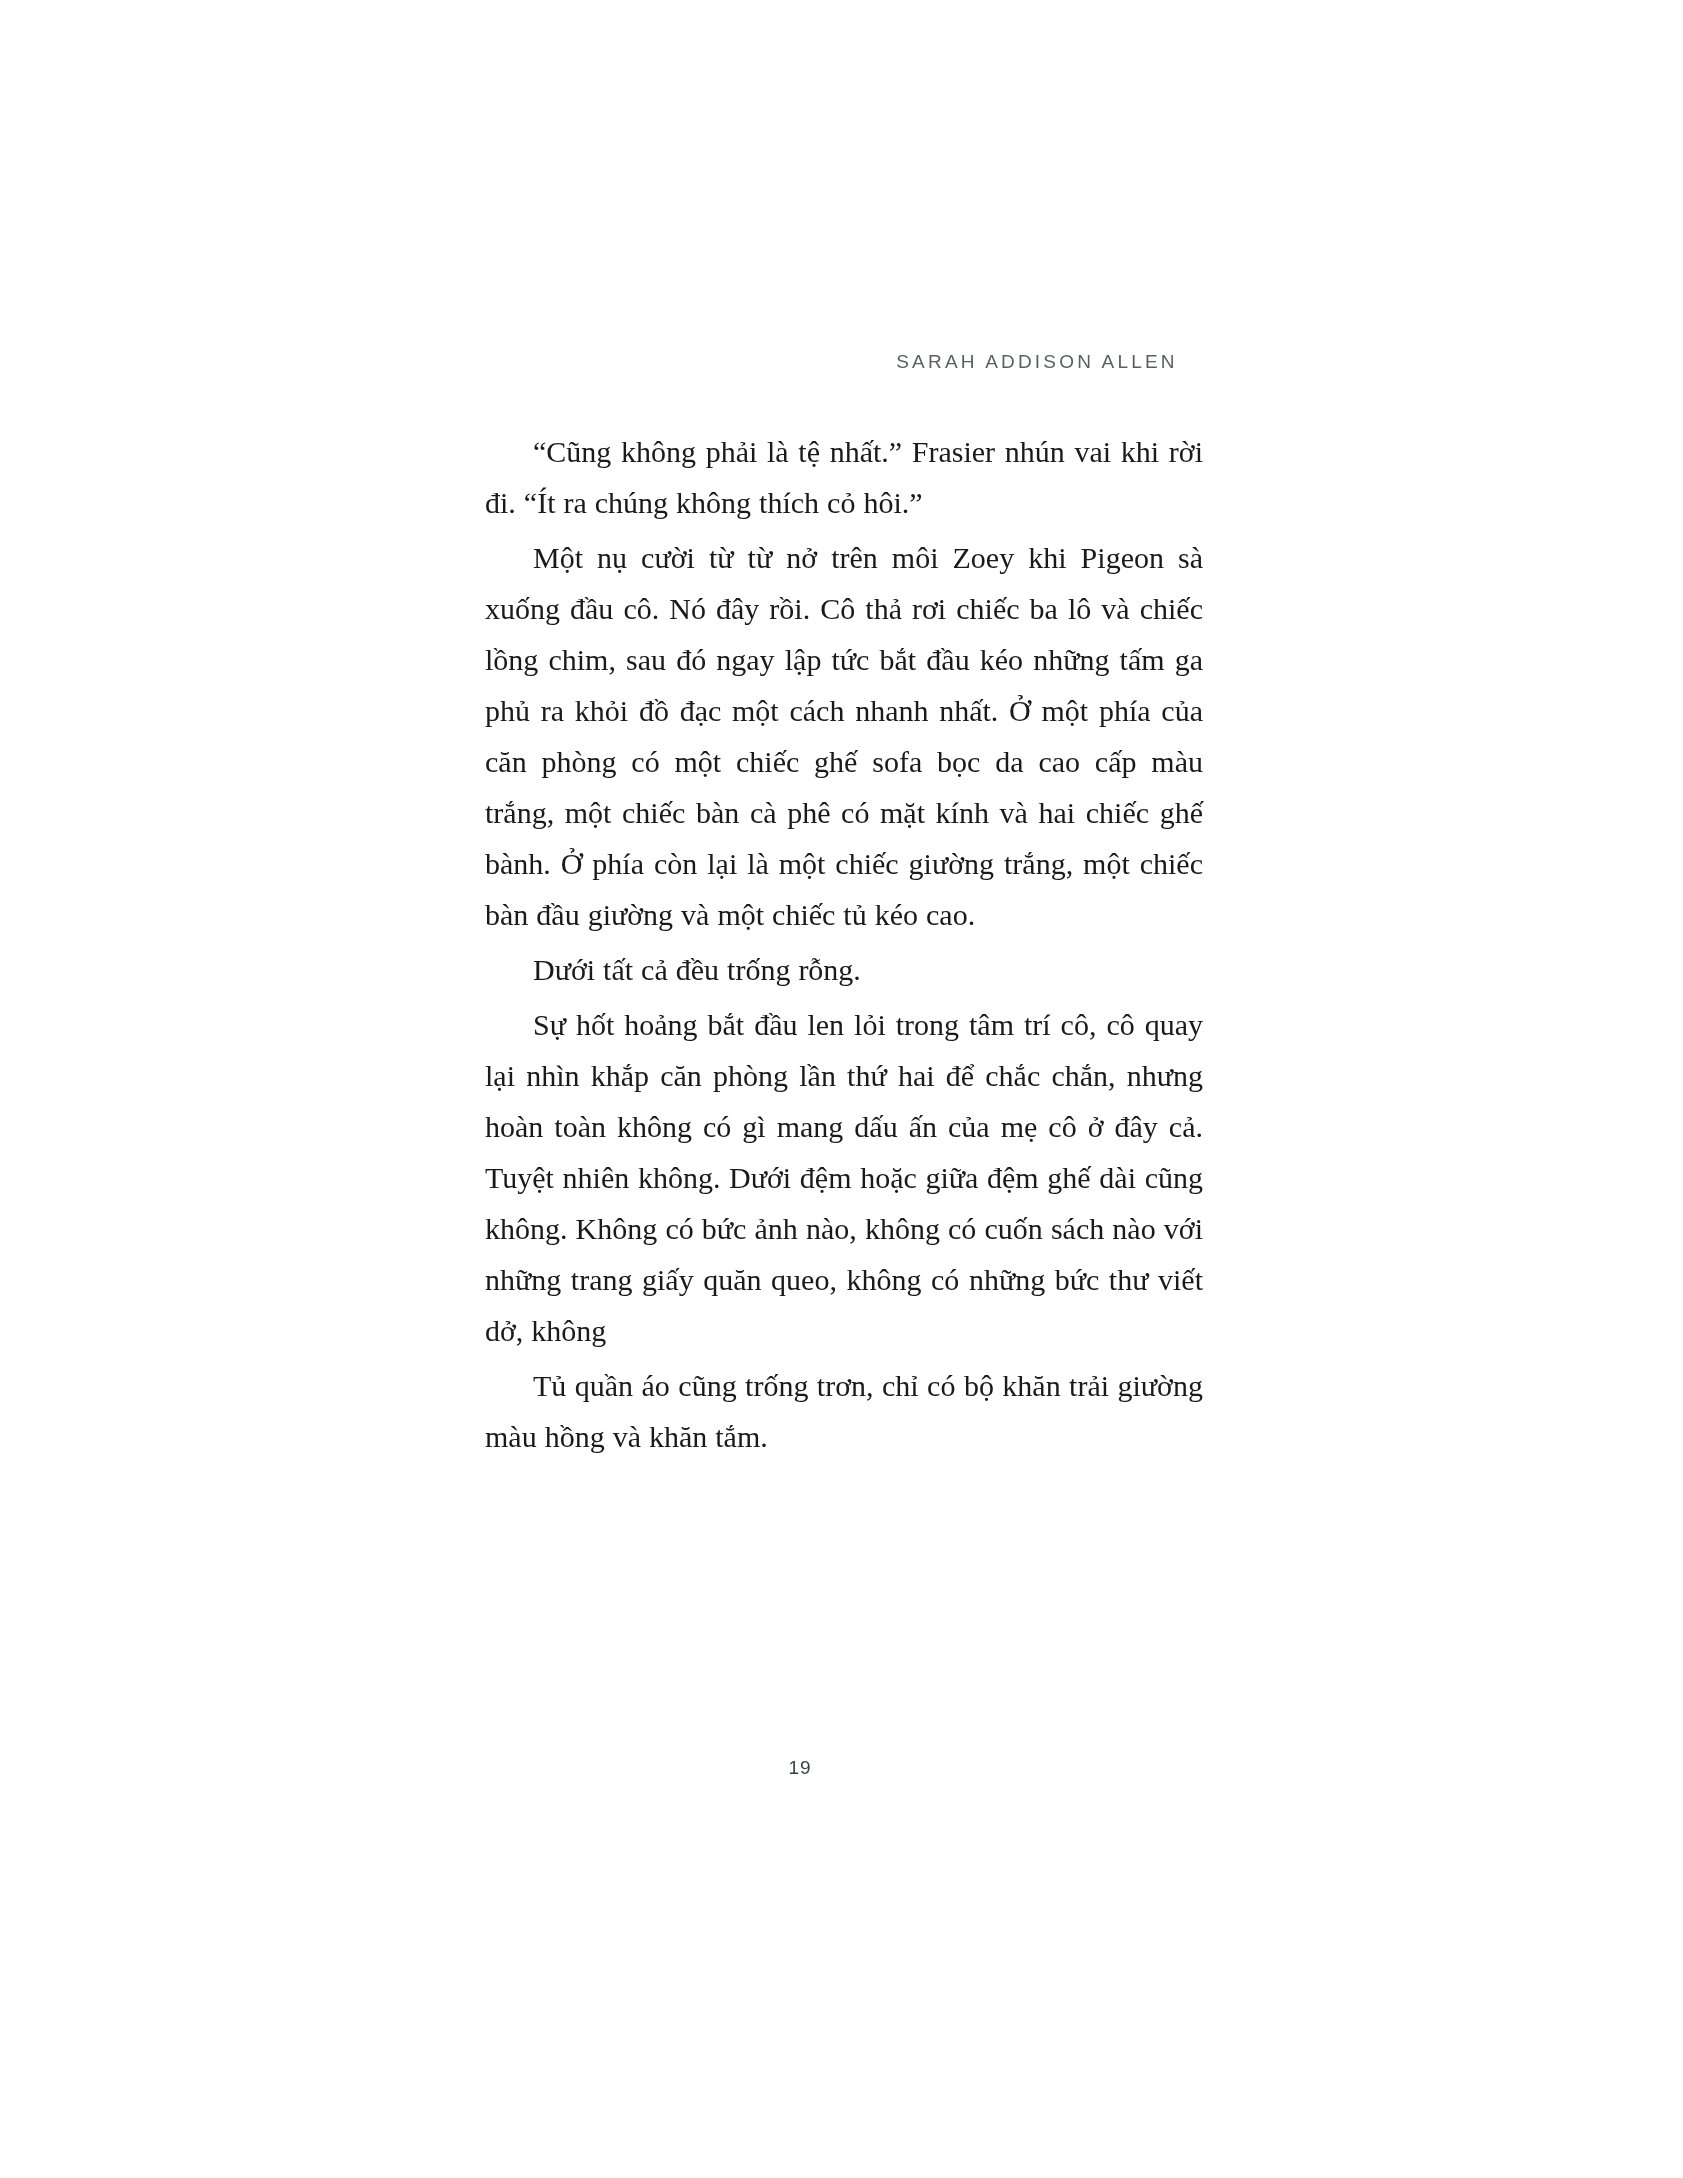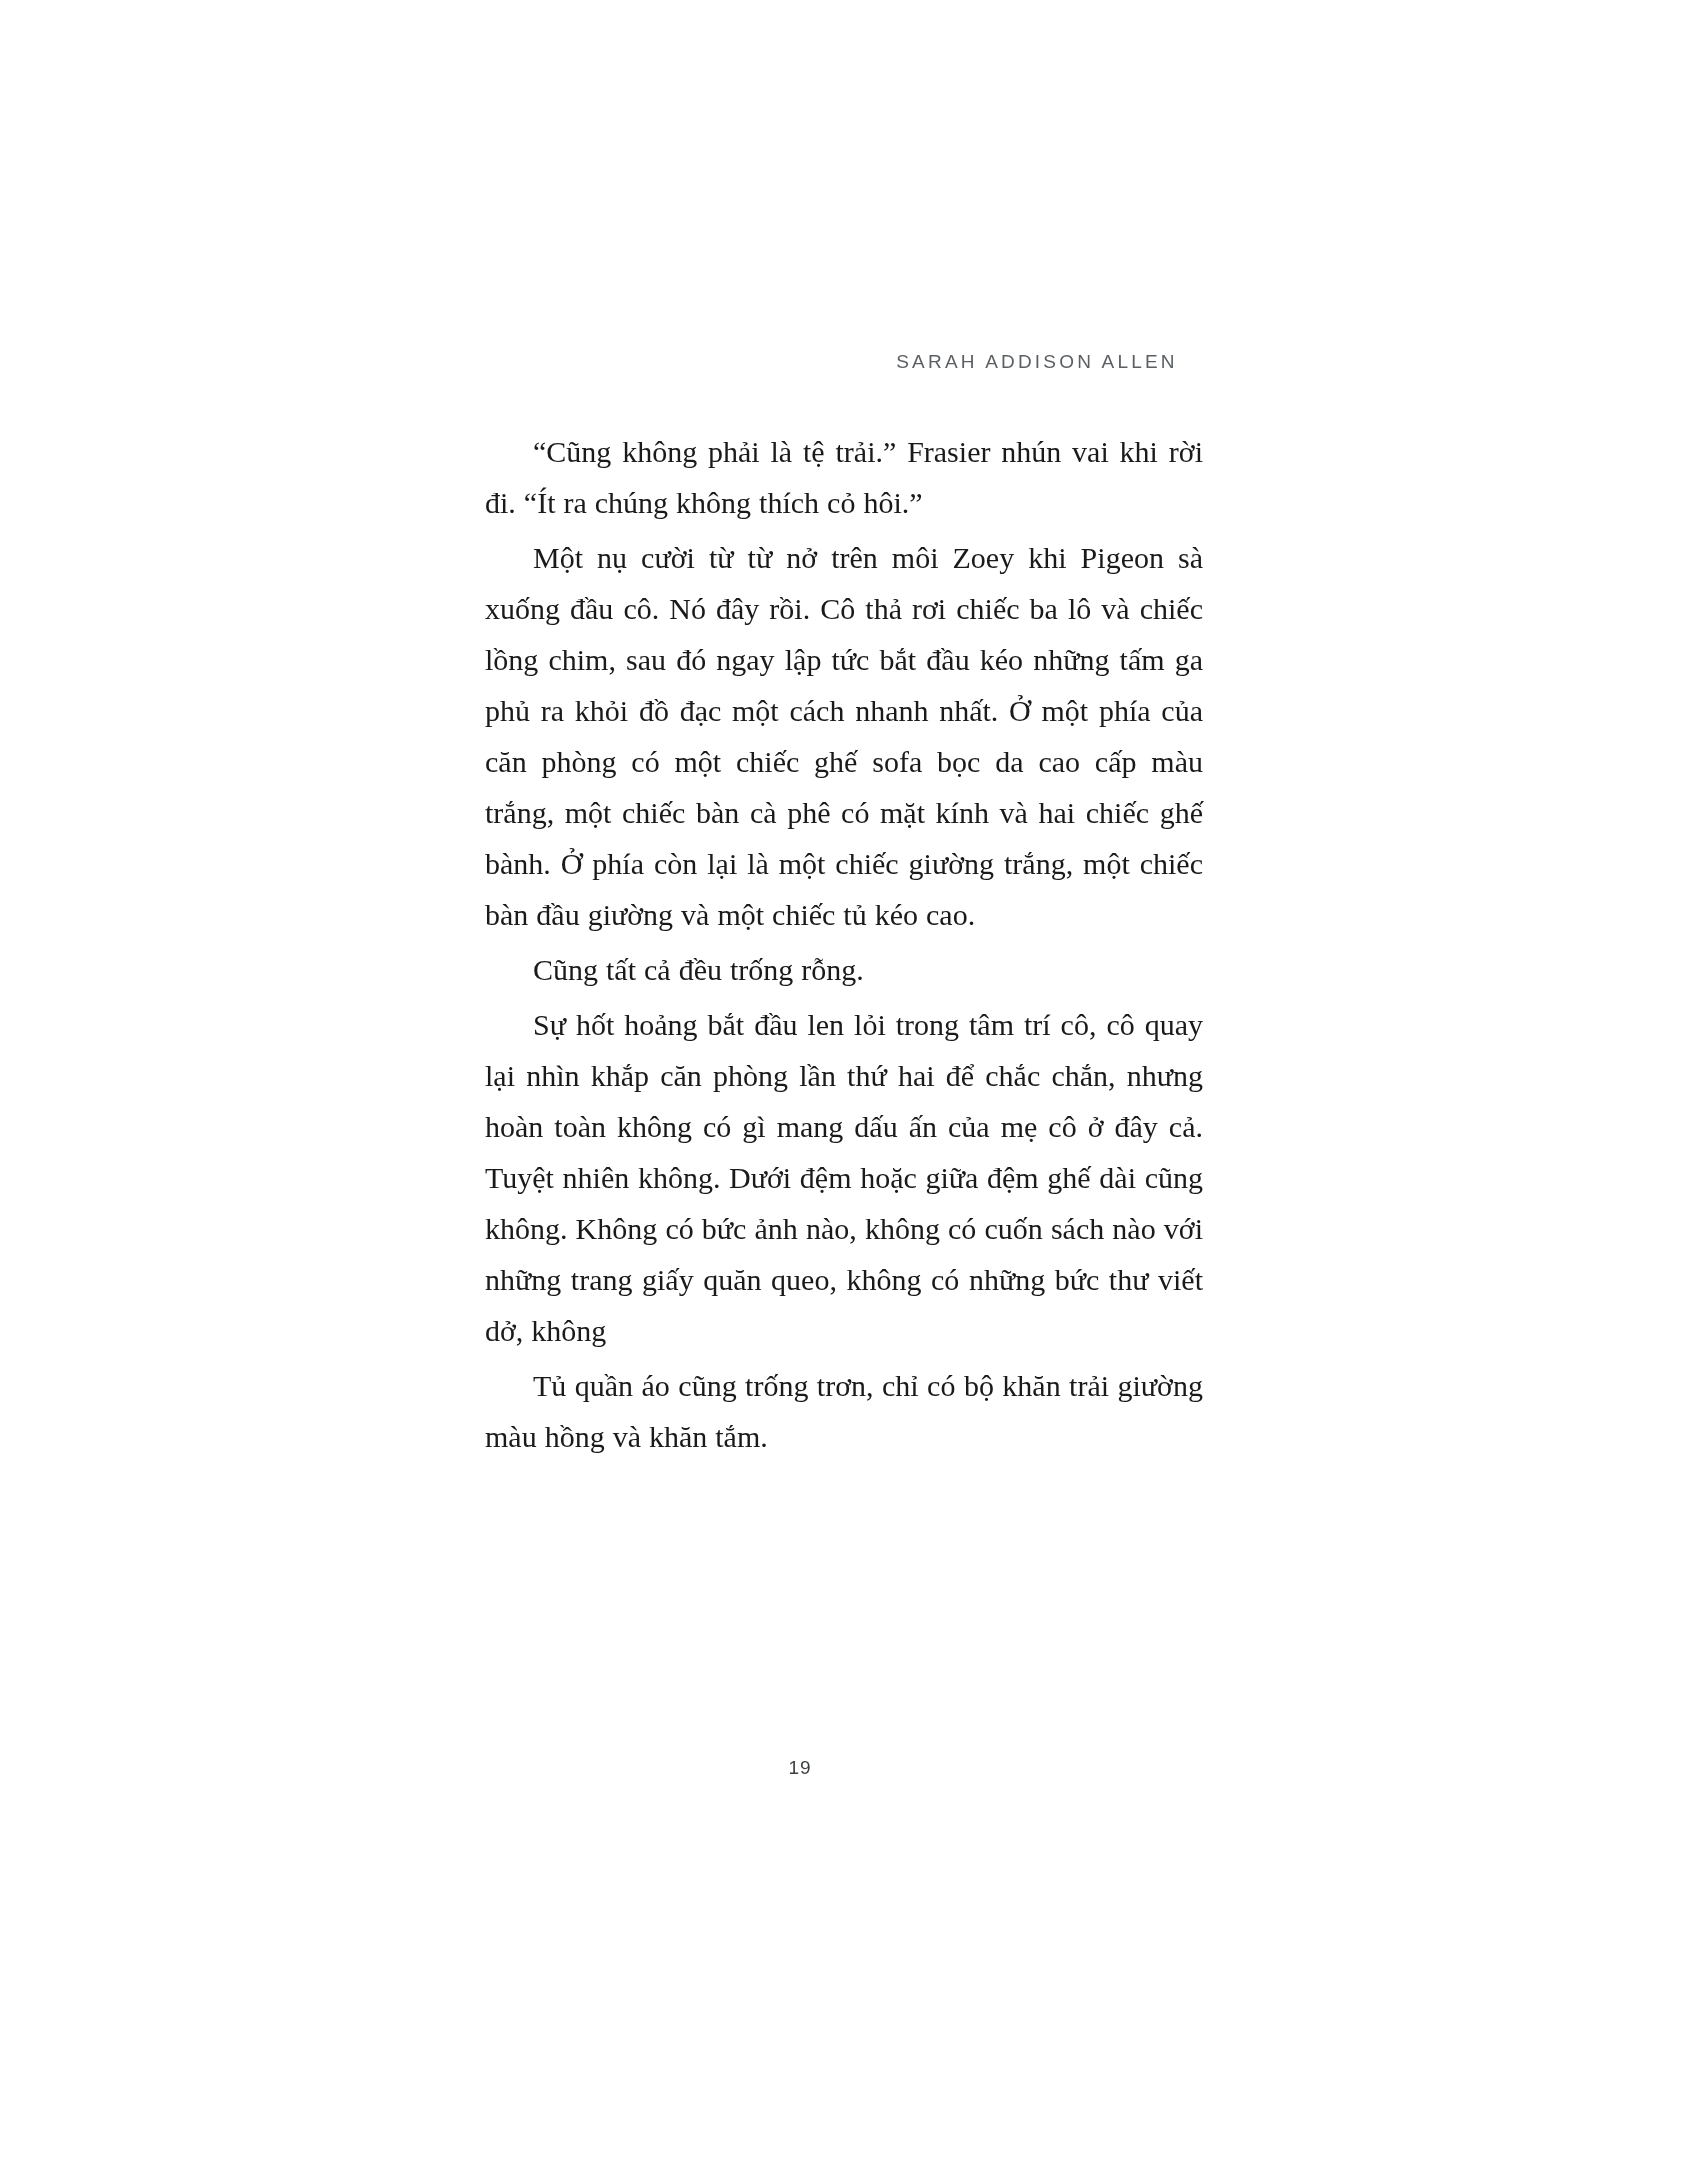--- a/index.html
+++ b/index.html
@@ -65,23 +65,23 @@
   }
 </style>
 </head>
 <body>
 
 <div class="page">
 
   <div class="running-head">SARAH ADDISON ALLEN</div>
 
   <div class="text-block">
-    <p class="para">“Cũng không phải là tệ trải.” Frasier nhún vai khi rời đi. “Ít ra chúng không thích cỏ hôi.”</p>
+    <p class="para">“Cũng không phải là tệ nhất.” Frasier nhún vai khi rời đi. “Ít ra chúng không thích cỏ hôi.”</p>
     <p class="para">Một nụ cười từ từ nở trên môi Zoey khi Pigeon sà xuống đầu cô. Nó đây rồi. Cô thả rơi chiếc ba lô và chiếc lồng chim, sau đó ngay lập tức bắt đầu kéo những tấm ga phủ ra khỏi đồ đạc một cách nhanh nhất. Ở một phía của căn phòng có một chiếc ghế sofa bọc da cao cấp màu trắng, một chiếc bàn cà phê có mặt kính và hai chiếc ghế bành. Ở phía còn lại là một chiếc giường trắng, một chiếc bàn đầu giường và một chiếc tủ kéo cao.</p>
-    <p class="para">Cũng tất cả đều trống rỗng.</p>
+    <p class="para">Dưới tất cả đều trống rỗng.</p>
     <p class="para last">Sự hốt hoảng bắt đầu len lỏi trong tâm trí cô, cô quay lại nhìn khắp căn phòng lần thứ hai để chắc chắn, nhưng hoàn toàn không có gì mang dấu ấn của mẹ cô ở đây cả. Tuyệt nhiên không. Dưới đệm hoặc giữa đệm ghế dài cũng không. Không có bức ảnh nào, không có cuốn sách nào với những trang giấy quăn queo, không có những bức thư viết dở, không</p>
     <p class="para">Tủ quần áo cũng trống trơn, chỉ có bộ khăn trải giường màu hồng và khăn tắm.</p>
   </div>
 
   <div class="folio">19</div>
 
 </div>
 
 
 </body></html>

